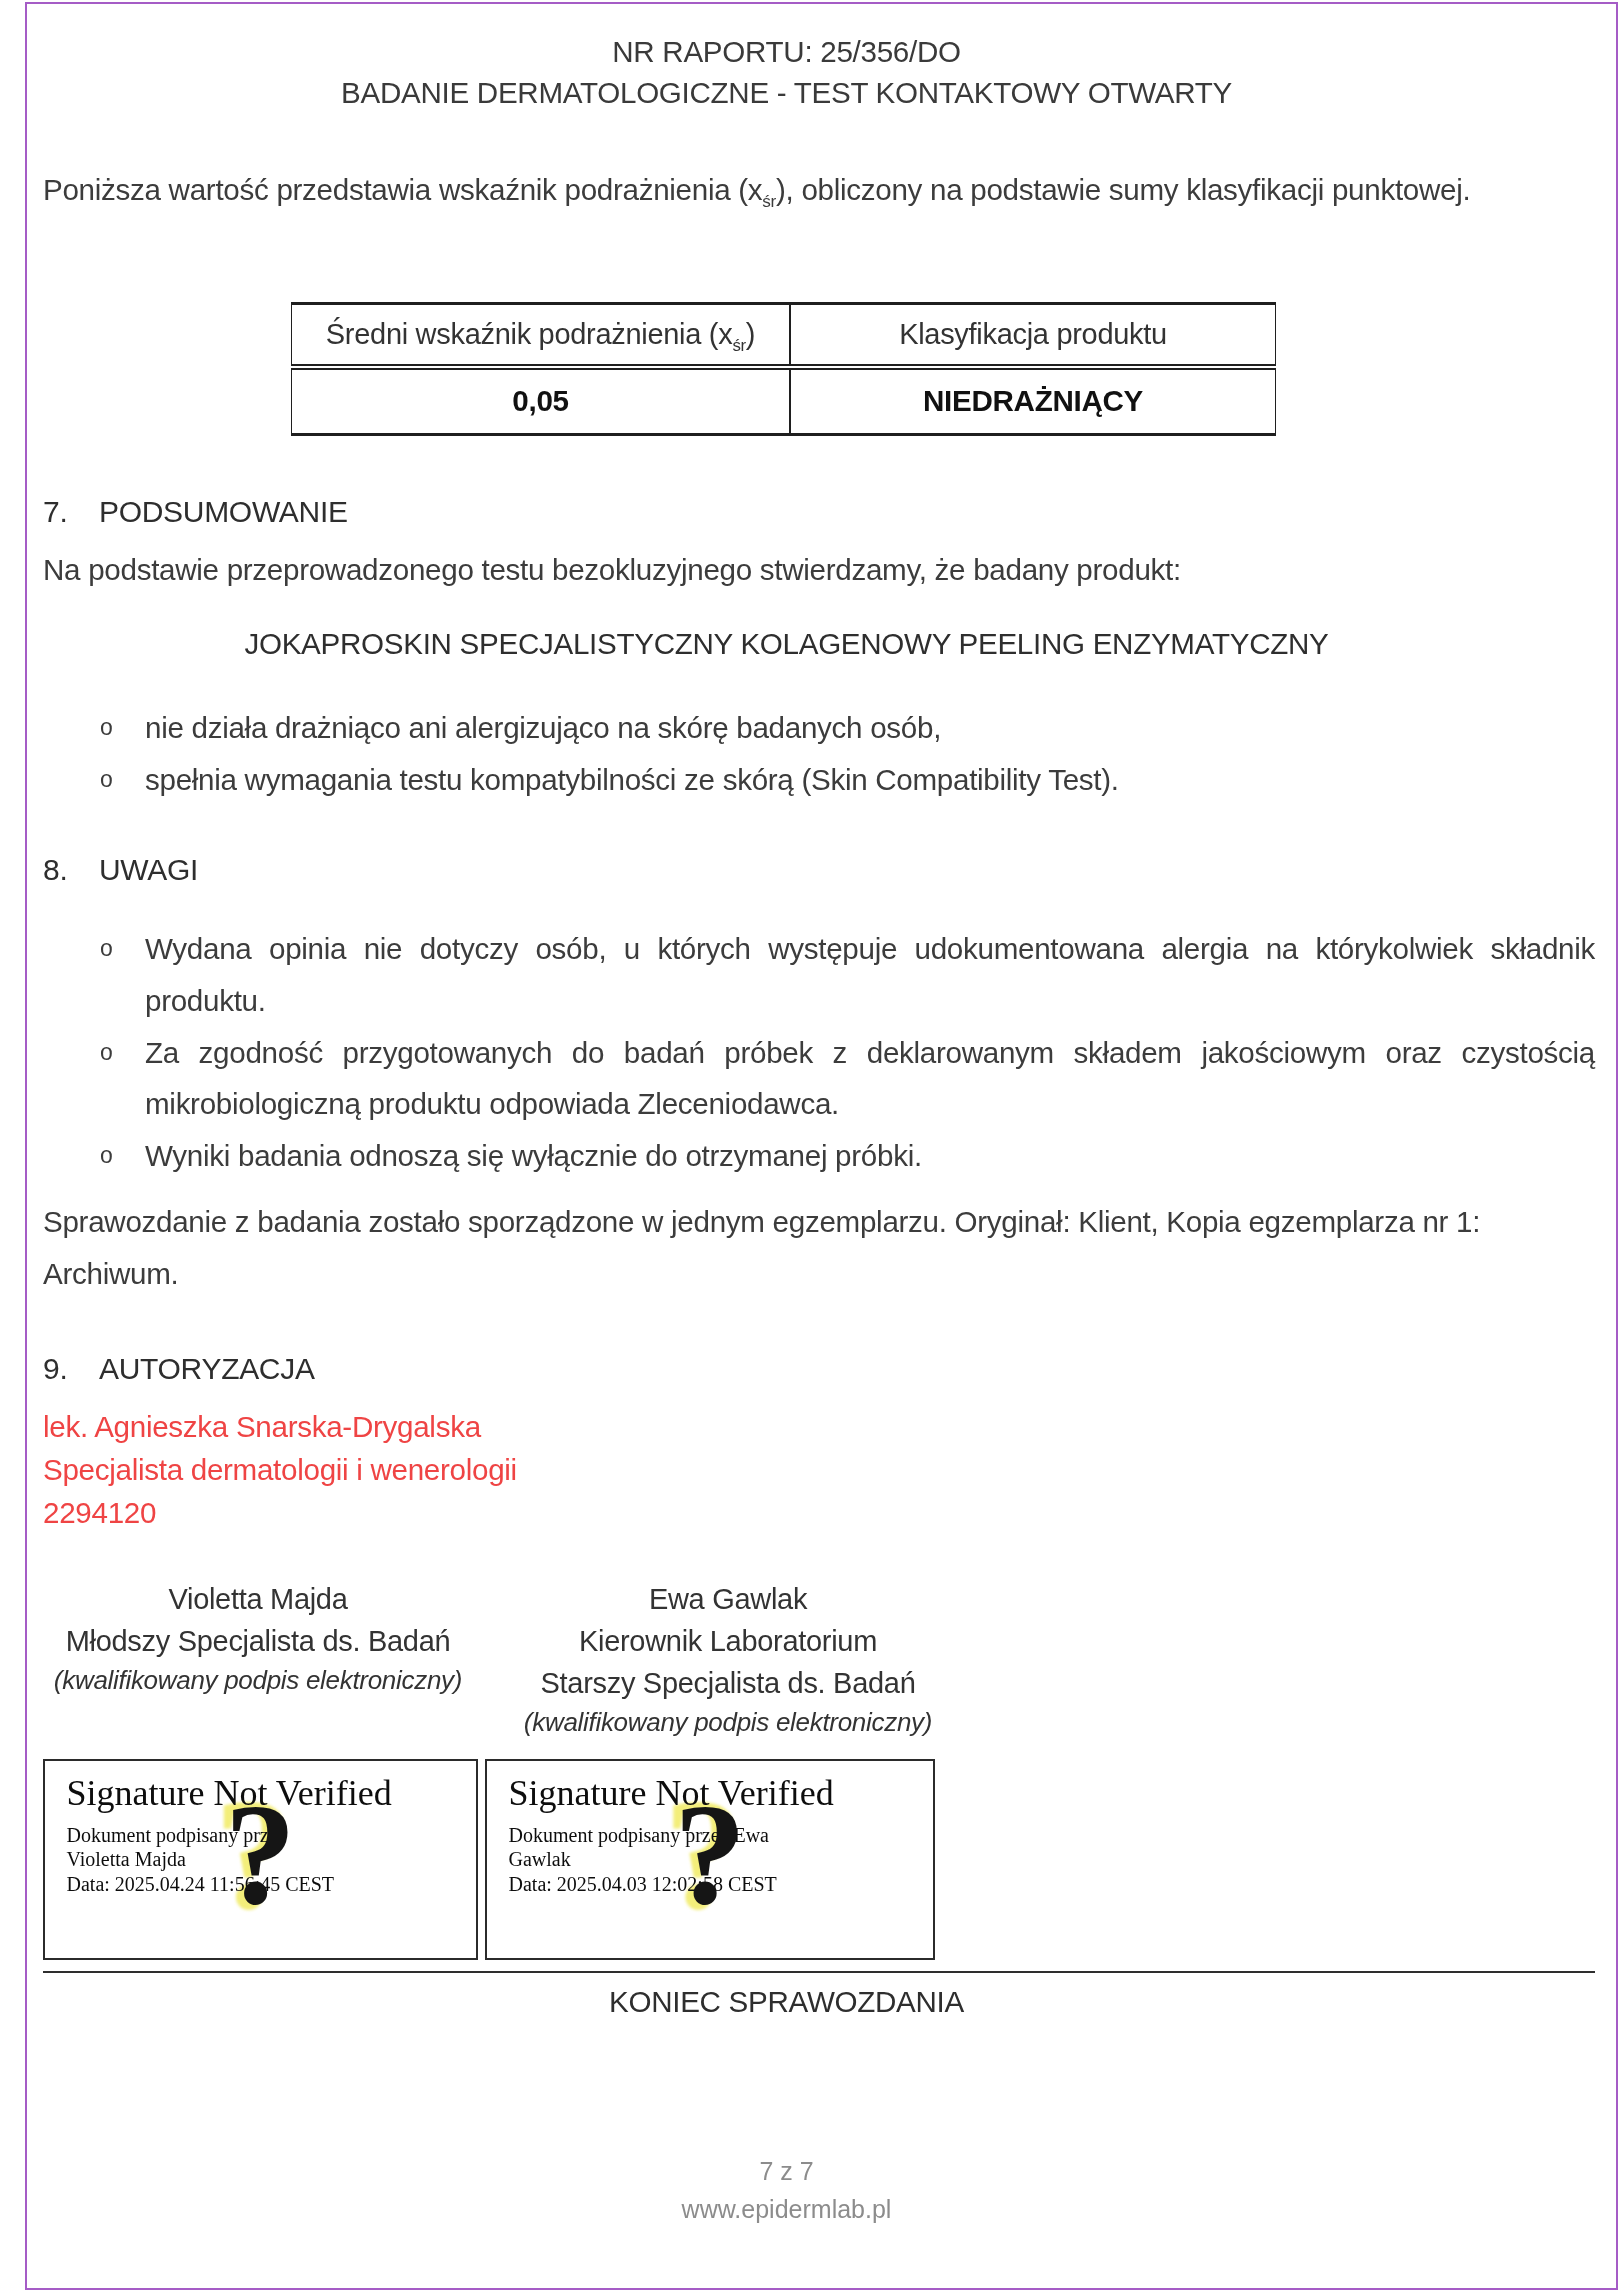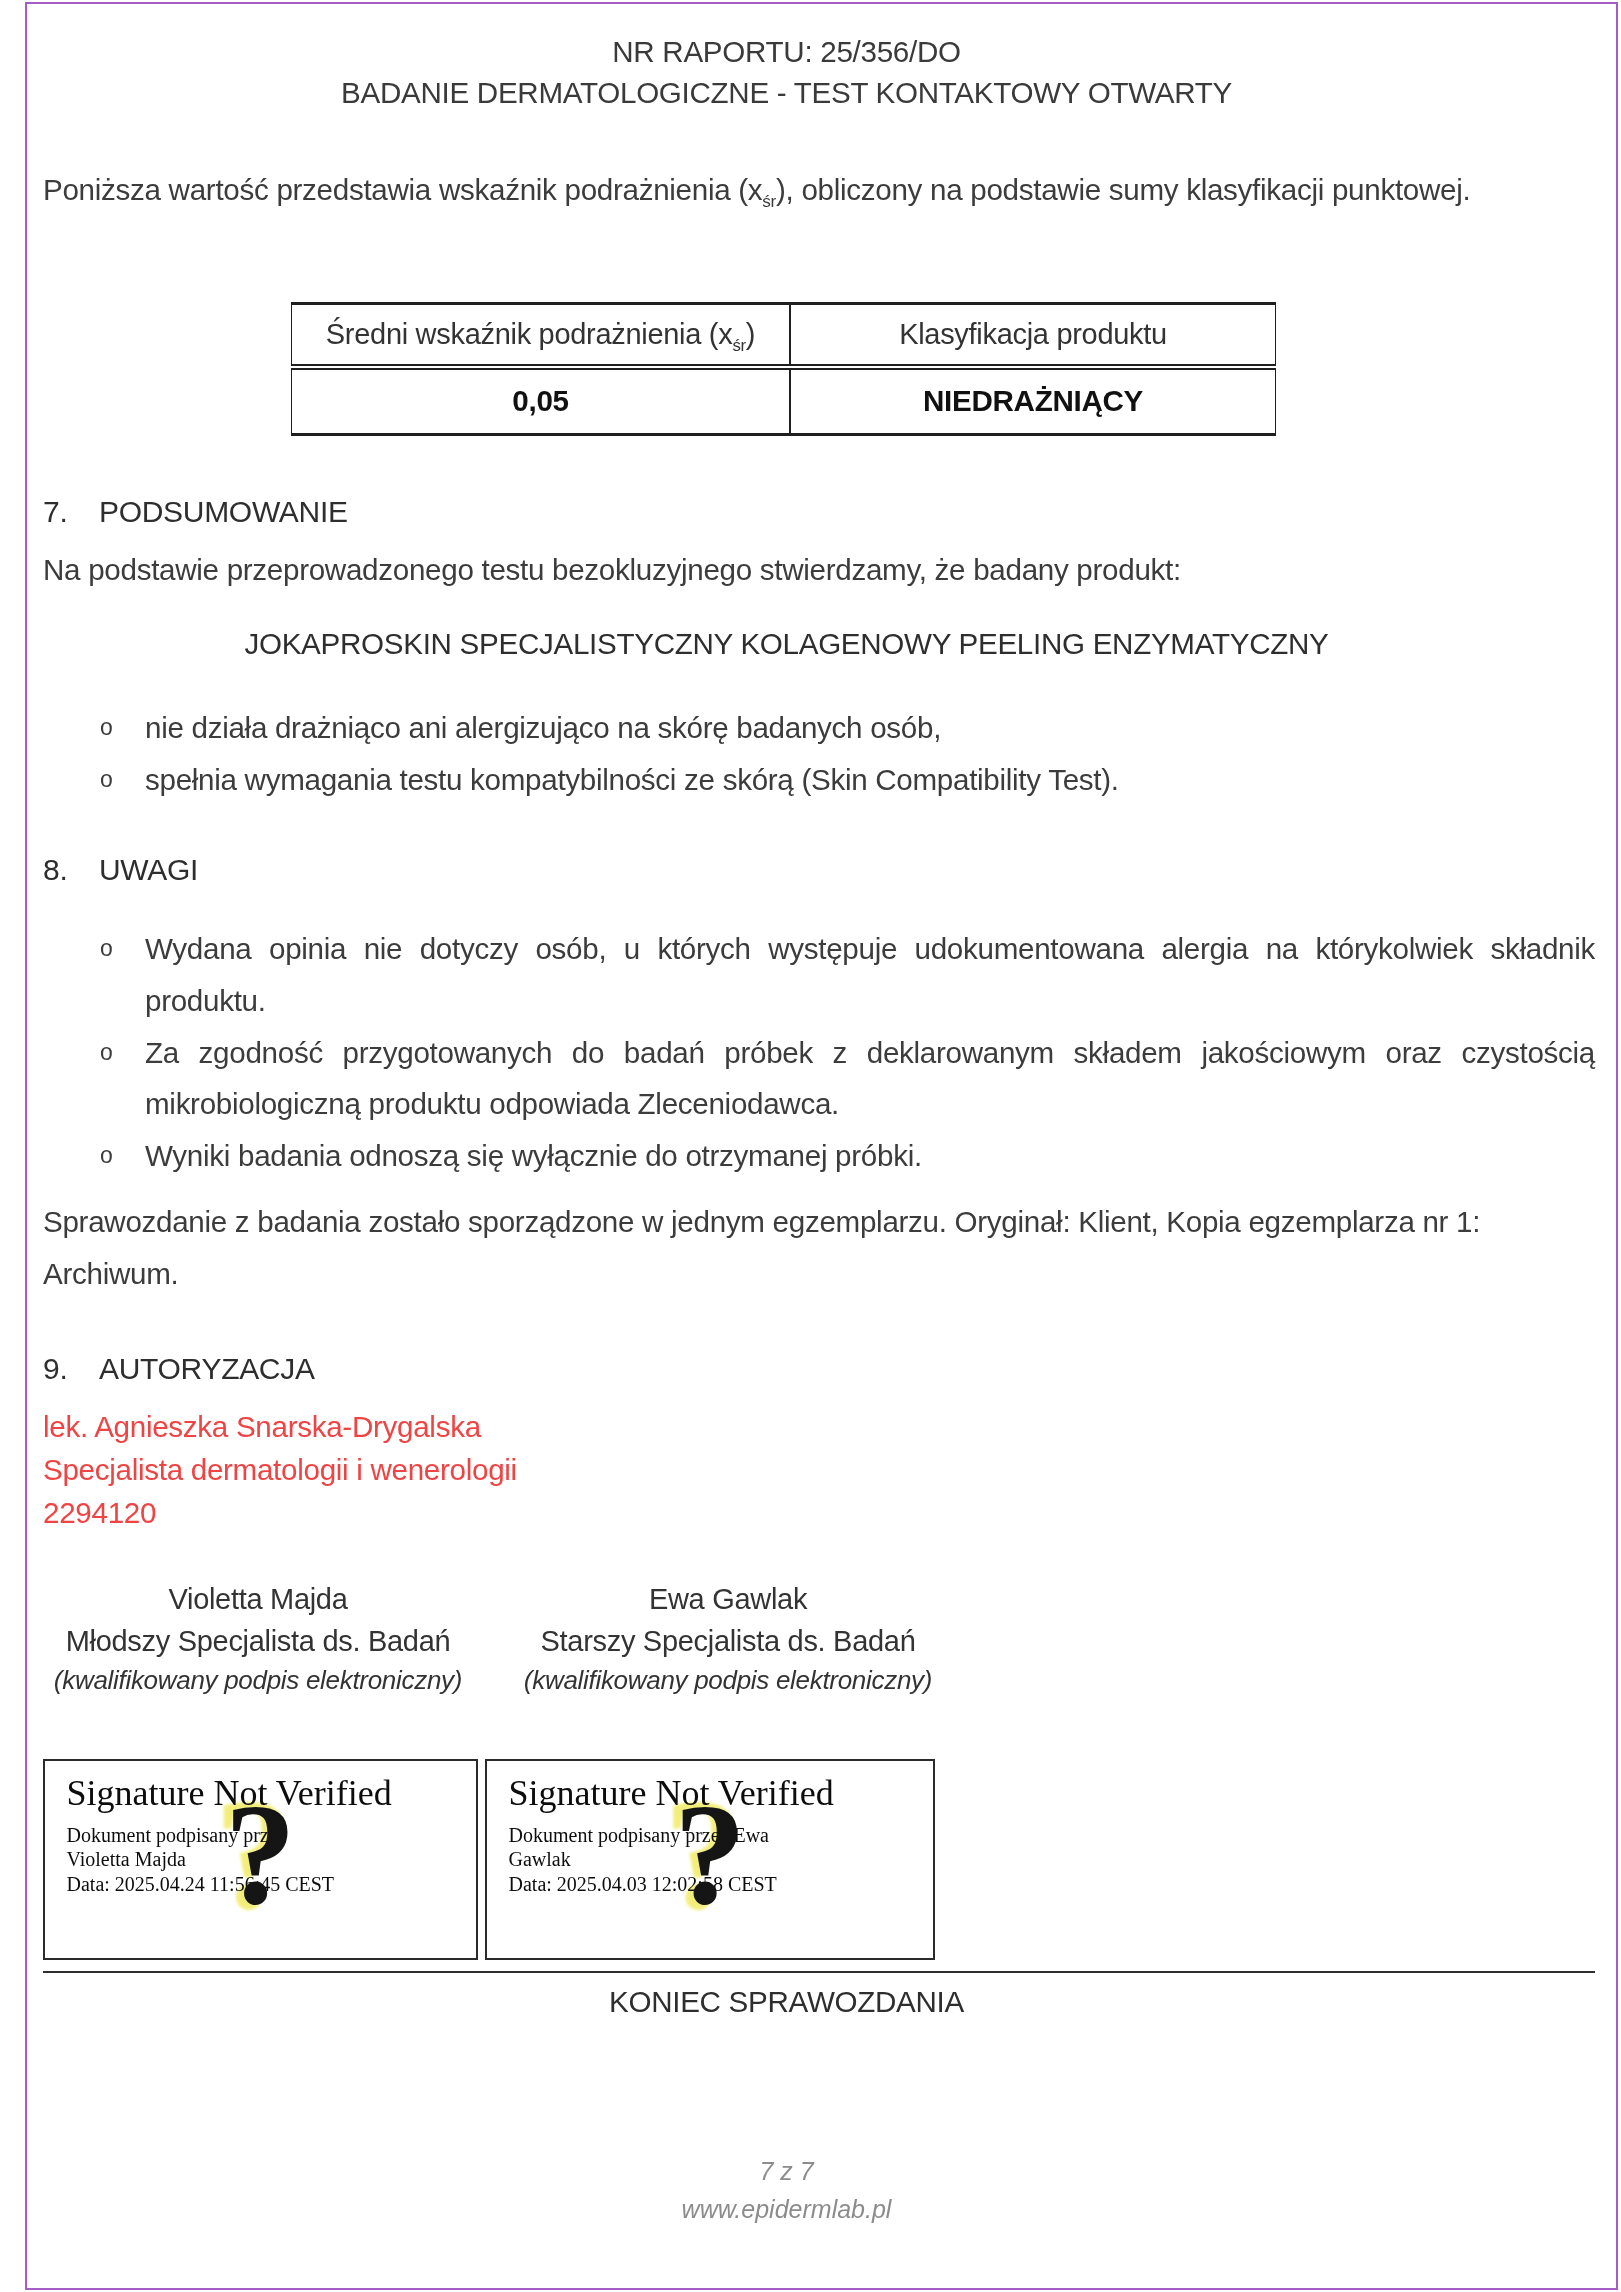--- a/index.html
+++ b/index.html
@@ -72,21 +72,21 @@
             color:var(--qmark_yellow,#f3ee7a);z-index:1;filter:blur(1.8px);}
   .q-black{position:absolute;top:12.5px;left:50%;transform:translateX(-50%);
            font-family:"Liberation Serif",serif;font-weight:700;font-size:143px;
            color:#151515;z-index:3;}
 
   
   .end-rule{margin-top:19.7px;width:1552px;border:0;border-top:2.7px solid #2e2e2e;height:0;}
   .end-note{margin-top:12.5px;width:1487px;text-align:center;font-size:29.6px;
             color:#2e2e2e;letter-spacing:-0.3px;}
   .page-footer{margin-top:134px;width:1487px;text-align:center;
-               color:var(--footer_gray,#8c8c8c);font-size:25px;line-height:1.5;font-style:italic;}
+               color:var(--footer_gray,#8c8c8c);font-size:25px;line-height:1.5;}
 </style>
 </head>
 <body>
 
 <div class="frame"></div>
 
 <div class="content">
 
   <div class="report-header">
     <div>NR RAPORTU: 25/356/DO</div>
@@ -165,20 +165,21 @@
   </div>
 
   <div class="signers">
     <div class="signer signer-left">
       <div>Violetta Majda</div>
       <div>Młodszy Specjalista ds. Badań</div>
       <div class="esig-note">(kwalifikowany podpis elektroniczny)</div>
     </div>
     <div class="signer signer-right">
       <div>Ewa Gawlak</div>
+      <div>Kierownik Laboratorium</div>
       <div>Starszy Specjalista ds. Badań</div>
       <div class="esig-note">(kwalifikowany podpis elektroniczny)</div>
     </div>
   </div>
 
   <div class="stamps">
     <div class="stamp stamp-left">
       <div class="qmark">
         <span class="q-yellow">?</span>
         <span class="q-black">?</span>

